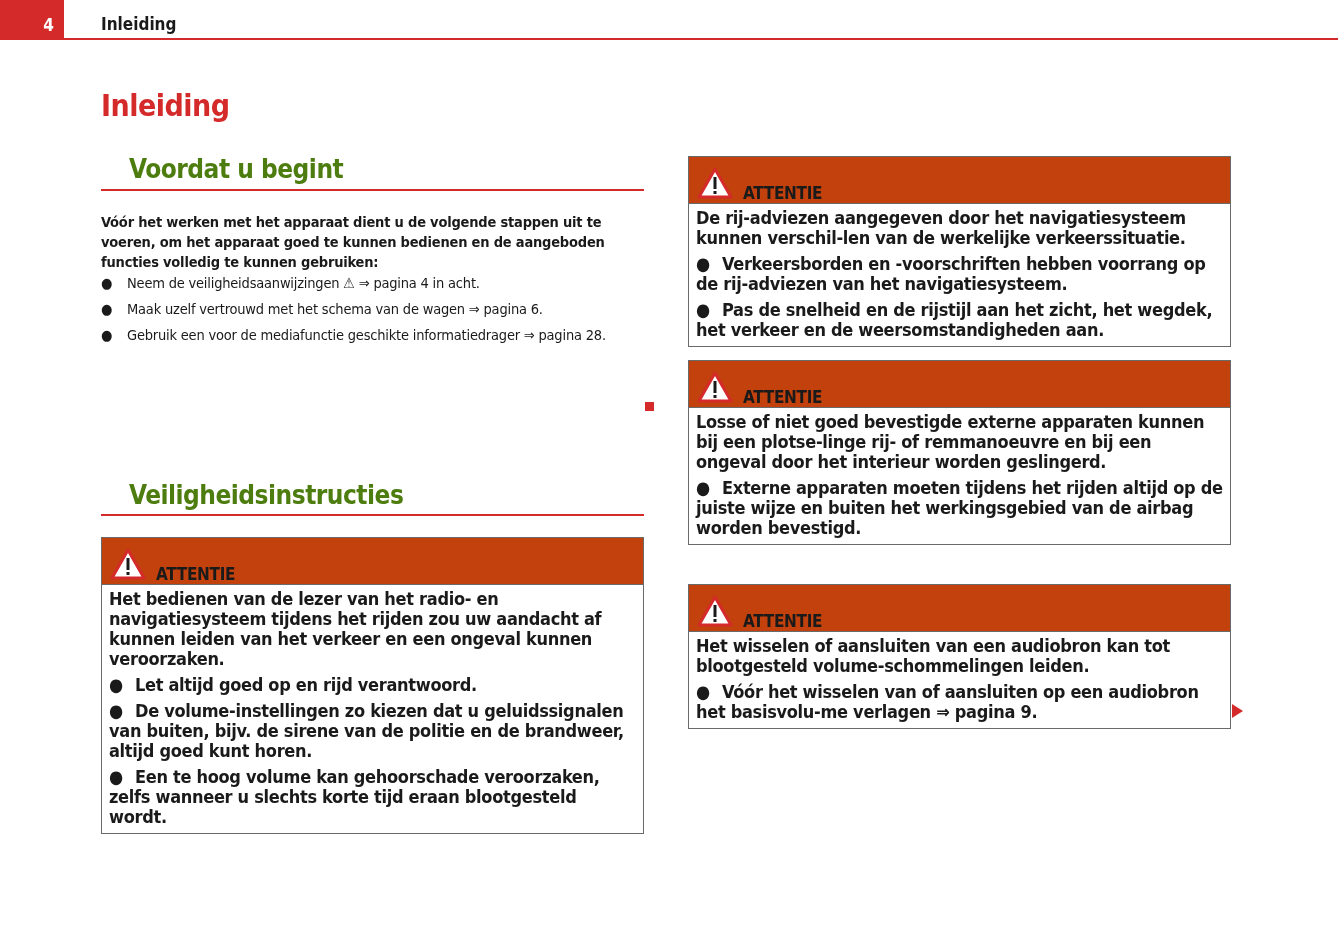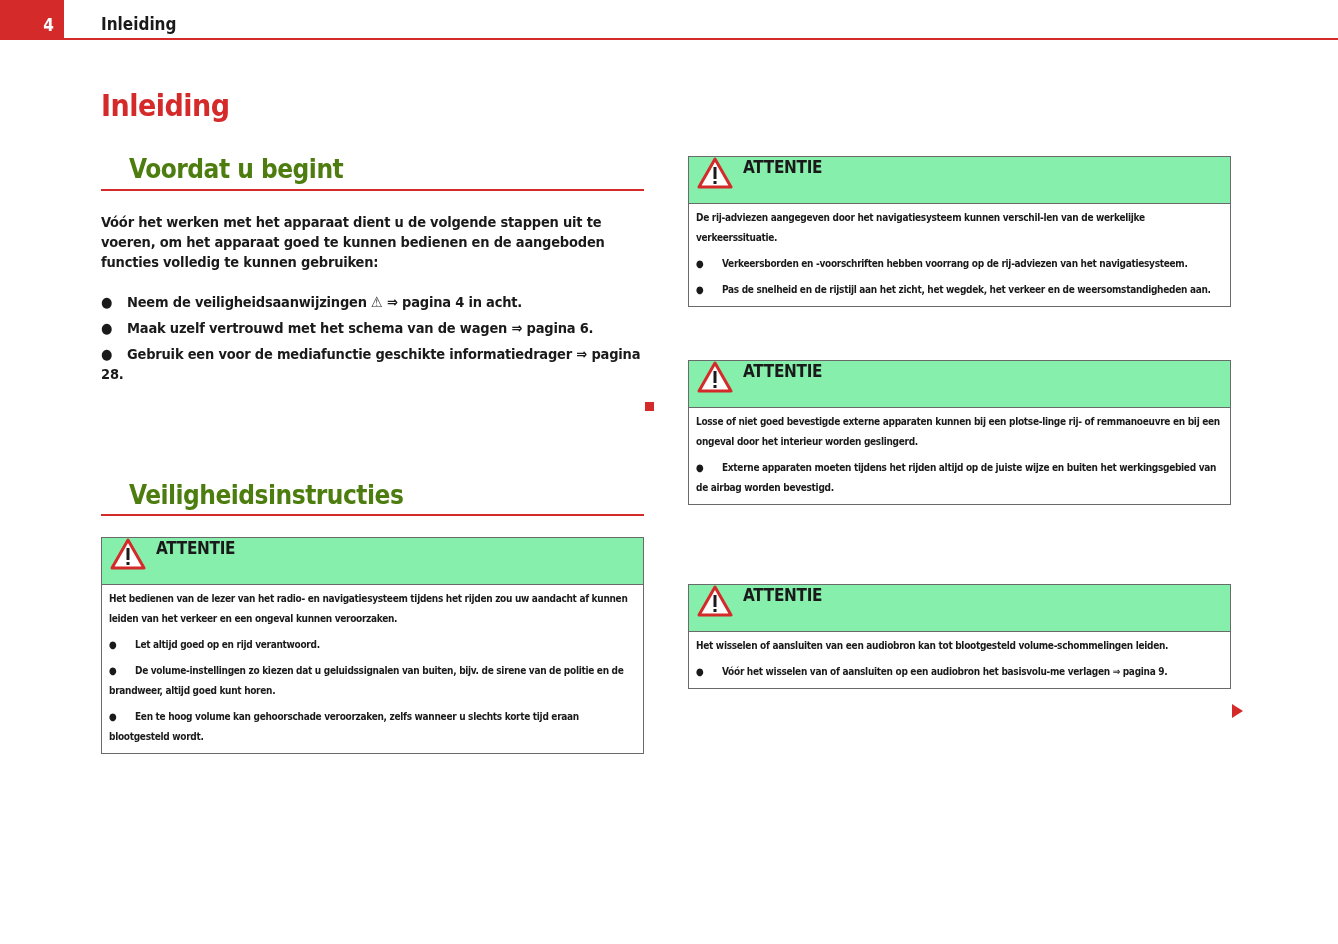--- a/index.html
+++ b/index.html
@@ -7,29 +7,29 @@
          font-family:"DejaVu Sans Condensed","DejaVu Sans", sans-serif; color:#1a1a1a; }
   .hdr-num { position:absolute; left:0; top:0; width:64px; height:40px; background:#d42a2a;
              color:#fff; font-weight:bold; font-size:17px; text-align:right; box-sizing:border-box;
              padding-right:10px; line-height:50px; }
   .hdr-line { position:absolute; left:0; top:38px; width:1338px; height:2px; background:#d42a2a; }
   .hdr-title { position:absolute; left:101px; top:14px; font-weight:bold; font-size:17px; color:#1a1a1a; }
   .h1 { position:absolute; left:101px; top:88px; font-weight:bold; font-size:30px; color:#d42a2a; letter-spacing:-0.5px; }
   .h2 { position:absolute; left:101px; font-weight:bold; font-size:26px; color:#4d7c0f; letter-spacing:-0.5px;margin-left:28px; }
   .h2-rule { position:absolute; left:101px; width:543px; height:2px; background:#d42a2a; }
   .col-left-text { position:absolute; left:101px; width:540px; font-size:14.5px; line-height:20px; letter-spacing:-0.2px; }
-  .intro { font-weight:bold; margin:0 0 20px 0; }
-  .item { margin:0 0 6px 0;font-weight:bold; }
+  .intro { font-weight:bold; margin:0 0 1px 0; }
+  .item { margin:0 0 6px 0; }
   .bullet { display:inline-block; width:26px; }
   .end-square { position:absolute; left:645px; top:402px; width:9px; height:9px; background:#d42a2a; }
   .warn { position:absolute; border:1px solid #6a6a6a; background:#fff; box-sizing:border-box; }
-  .warn-head { background:#86efac; height:46px; border-bottom:1px solid #6a6a6a; display:flex; align-items:flex-start; padding-left:8px; }
+  .warn-head { background:#c2410c; height:46px; border-bottom:1px solid #6a6a6a; display:flex; align-items:flex-end; padding-left:8px; }
   .warn-head svg { width:36px; height:32px; }
   .warn-title { font-weight:bold; font-size:17px; margin-left:10px; letter-spacing:-0.3px; }
-  .warn-body { padding:4px 7px 6px 7px; font-weight:bold; font-size:10px; line-height:20px; letter-spacing:-0.3px; }
+  .warn-body { padding:4px 7px 6px 7px; font-weight:bold; font-size:18px; line-height:20px; letter-spacing:-0.3px; }
   .warn-body p { margin:0 0 6px 0; }
   .warn-body p:last-child { margin-bottom:0; }
   .cont-arrow { position:absolute; left:1232px; top:704px; width:0; height:0;
                 border-top:7px solid transparent; border-bottom:7px solid transparent; border-left:11px solid #d42a2a; }
 </style>
 </head>
 <body>
 
 <div class="hdr-num">4</div>
 <div class="hdr-line"></div>

